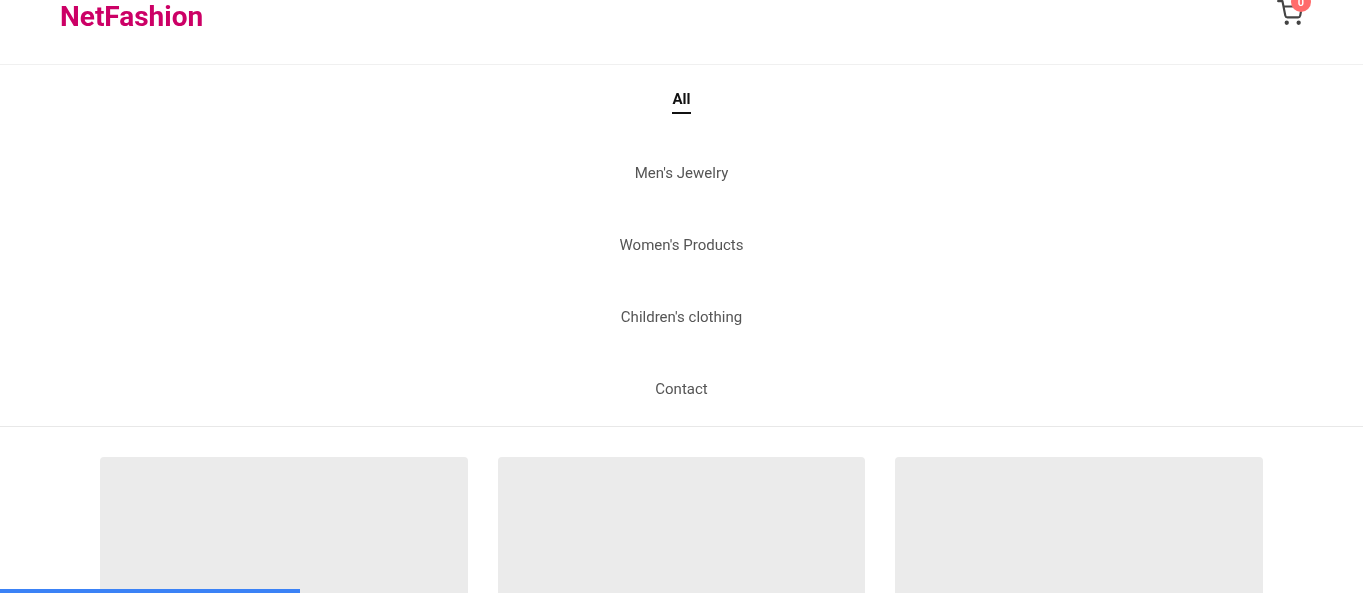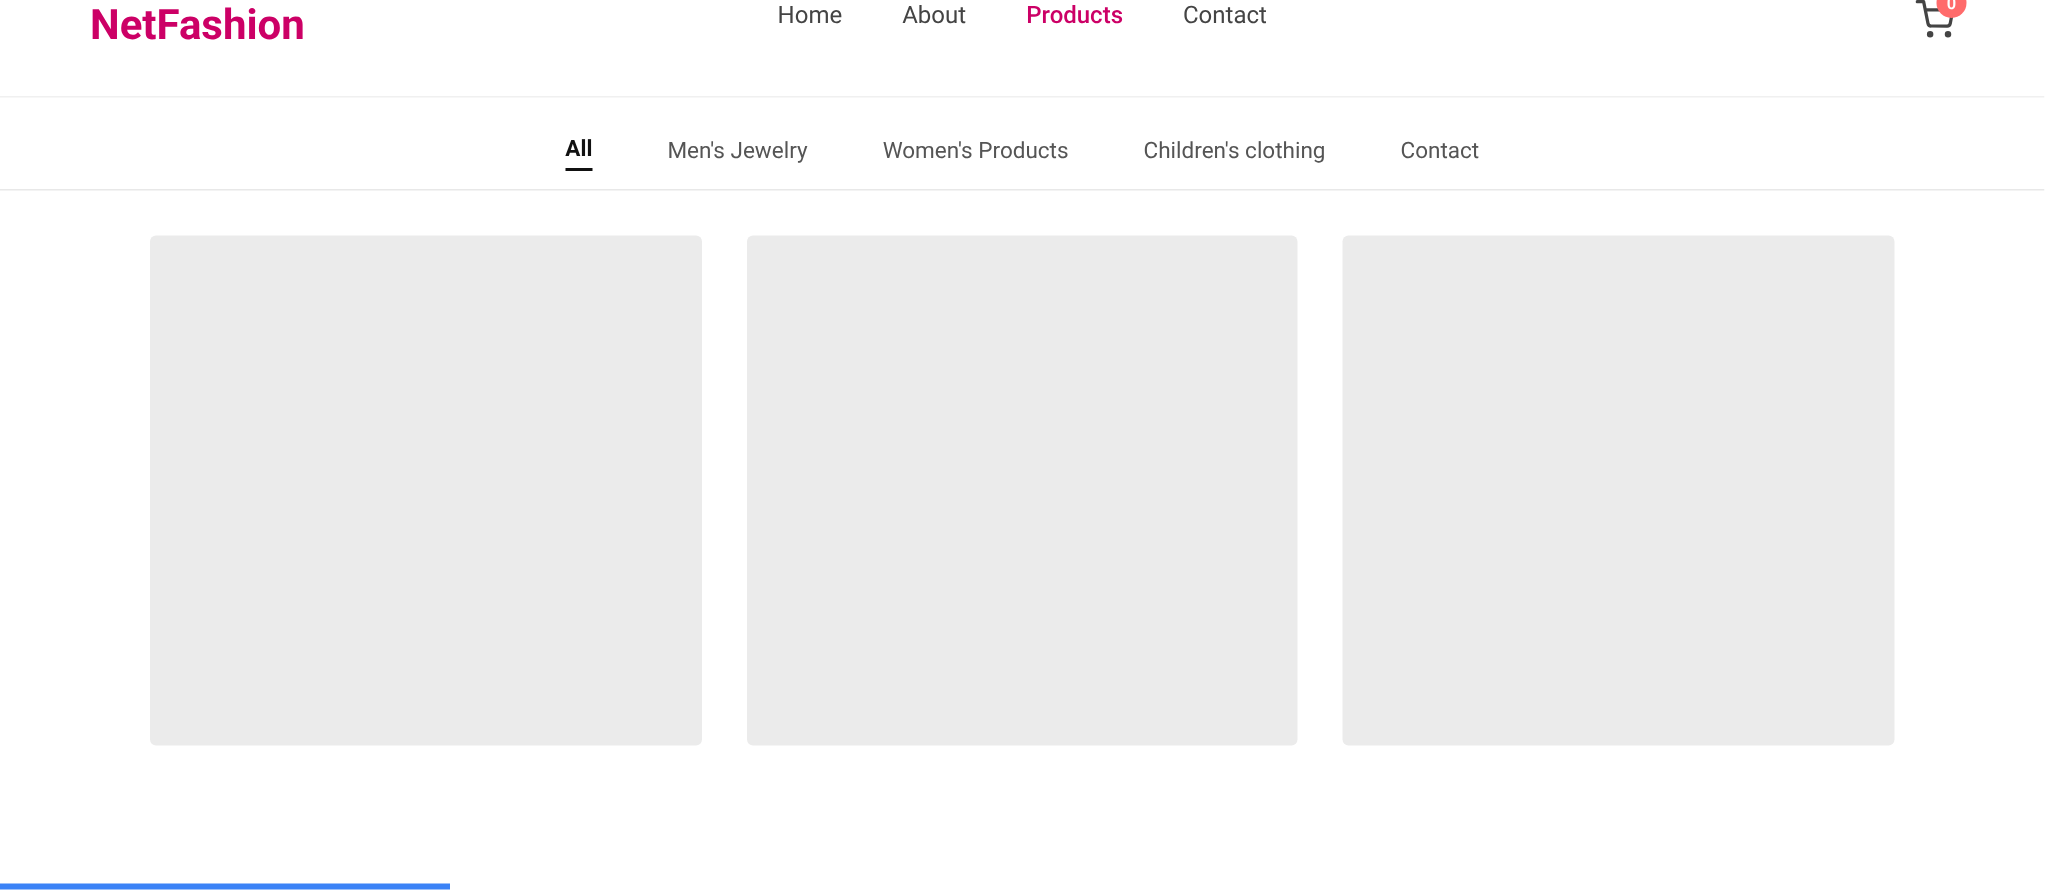--- a/index.html
+++ b/index.html
@@ -87,22 +87,23 @@
       justify-content: center;
       font-weight: 600;
     }
 
     
     .category-bar {
       display: flex;
       justify-content: center;
       align-items: center;
       gap: 50px;
-      padding: 25px 0 12px 0;
+      padding: 25px 0 24px 0;
       border-bottom: 1px solid #e8e8e8;
+      flex-direction: column;
     }
 
     .category-item {
       font-size: 15px;
       color: #555;
       cursor: pointer;
       padding-bottom: 4px;
     }
 
     .category-item.active {
@@ -137,26 +138,20 @@
       height: 4px;
       background: #3b82f6;
     }
   </style>
 </head>
 <body>
 
 <header class="header">
   <a class="logo">NetFashion</a>
 
-  <nav class="nav">
-    <a class="nav-item">Home</a>
-    <a class="nav-item">About</a>
-    <a class="nav-item active">Products</a>
-    <a class="nav-item">Contact</a>
-  </nav>
 
   <div class="header-right">
     <div class="cart-wrapper">
       <span class="cart-icon">
         <svg width="26" height="26" viewBox="0 0 24 24" fill="none" stroke="#444" stroke-width="2" stroke-linecap="round" stroke-linejoin="round">
           <circle cx="9" cy="21" r="1"></circle>
           <circle cx="20" cy="21" r="1"></circle>
           <path d="M1 1h4l2.68 13.39a2 2 0 0 0 2 1.61h9.72a2 2 0 0 0 2-1.61L23 6H6"></path>
         </svg>
       </span>

